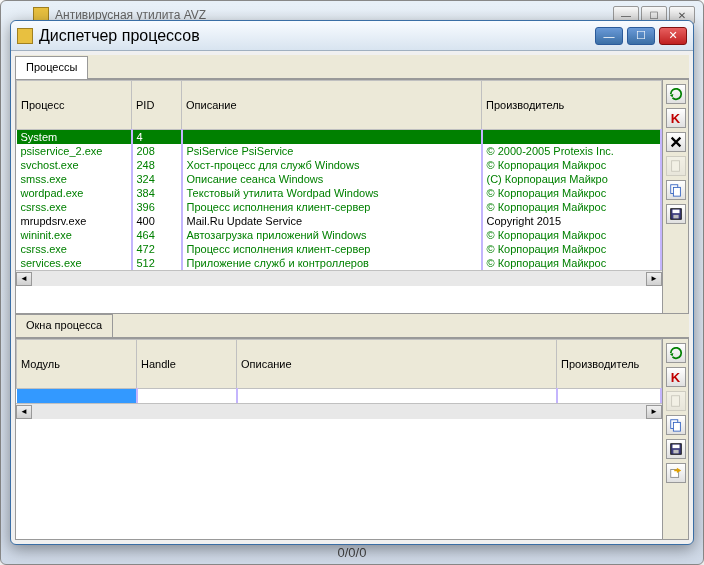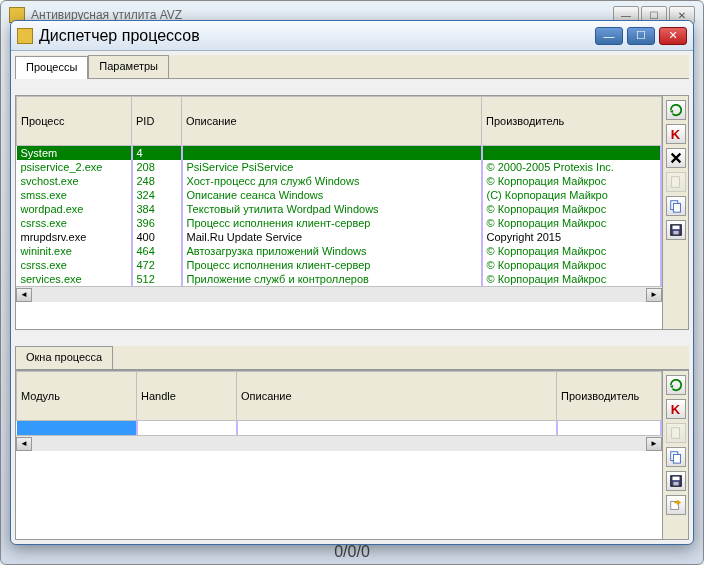--- a/index.html
+++ b/index.html
@@ -1,33 +1,33 @@
 <!DOCTYPE html>
 <html><head>
 <meta charset="utf-8">
 <style>
 * { box-sizing: border-box; margin: 0; padding: 0; }
 body { font-family: Tahoma, sans-serif; font-size: 11px; background: #fff; width: 704px; height: 565px; overflow: hidden; }
 
 .parent-window { position: absolute; top: 0; left: 0; width: 704px; height: 565px; background: linear-gradient(#e8f0f8,#d0dae8); border: 1px solid #888; border-radius: 6px; box-shadow: 0 2px 8px rgba(0,0,0,0.2); }
-.parent-title { height: 28px; display: flex; align-items: center; padding: 8px 8px; color: #666; font-size: 12px; }
+.parent-title { height: 28px; display: flex; align-items: center; padding: 8px 8px; color: #666; font-size: 12px; margin-left: 24px; }
 .parent-title .ico { width: 16px; height: 16px; margin-right: 6px; background: #e8c040; border: 1px solid #a08020; }
 .parent-title .ctrls { margin-left: auto; display: flex; gap: 2px; }
 .parent-title .wbtn { width: 26px; height: 18px; background: linear-gradient(#f8f8f8,#d8d8d8); border: 1px solid #999; border-radius: 2px; display:flex;align-items:center;justify-content:center;font-size:10px;color:#555;}
 
 .child-window { position: absolute; top: 20px; left: 10px; width: 684px; height: 525px; background: #f0f0f0; border: 1px solid #3a6ea5; border-radius: 6px; box-shadow: 0 4px 16px rgba(0,0,0,0.4); display: flex; flex-direction: column; }
 .child-titlebar { height: 30px; background: linear-gradient(#f8fbff,#d8e4f0); border-bottom: 1px solid #a0b0c0; display: flex; align-items: center; padding: 0 6px; border-radius: 6px 6px 0 0; }
 .child-titlebar .ico { width: 16px; height: 16px; margin-right: 6px; background: #e8c040; border: 1px solid #a08020; }
 .child-titlebar .title { font-size: 16px; color: #000; }
 .child-titlebar .ctrls { margin-left: auto; display: flex; gap: 4px; }
 .wbtn2 { width: 28px; height: 18px; border-radius: 3px; display:flex;align-items:center;justify-content:center;font-size:11px;color:#fff;border:1px solid #2a5a9a;}
 .wbtn2.min,.wbtn2.max{background:linear-gradient(#6a9ad8,#3a6ea5);}
 .wbtn2.close{background:linear-gradient(#e86060,#c02020);border-color:#801010;}
 
-.content { flex: 1; padding: 4px; display: flex; flex-direction: column; gap: 16px; overflow: hidden; }
+.content { flex: 1; padding: 4px; display: flex; flex-direction: column; gap: 0; overflow: hidden; }
 
 .tabs { display: flex; height: 24px; border-bottom: 1px solid #999; background:#ece9d8;}
 .tab { padding: 4px 10px; border: 1px solid #999; border-bottom: none; background: #ece9d8; margin-right: 0px; font-size: 11px; cursor: default; }
 .tab.active { background: #fff; position: relative; top: 1px; }
 
 .panel { background: #fff; border: 1px solid #999; display: flex; overflow: hidden; }
 .panel.top { height: 235px; }
 .panel.bottom { flex: 1; }
 
 .table-wrap { flex: 1; overflow: auto; position: relative; }
@@ -41,21 +41,21 @@
 
 .sidebar { width: 26px; background: #ece9d8; border-left: 1px solid #999; display: flex; flex-direction: column; align-items: center; padding-top: 4px; gap: 4px; }
 .sbtn { width: 20px; height: 20px; border: 1px solid #999; background: linear-gradient(#fff,#e0e0e0); display:flex;align-items:center;justify-content:center;font-size:11px;cursor:default;}
 .sbtn.dim { opacity: 0.35; }
 .sbtn svg { width: 14px; height: 14px; }
 
 .hscroll { height: 16px; background: #e8e8e8; border-top: 1px solid #c0c0c0; display:flex;align-items:center;}
 .hscroll .arrow{width:16px;height:14px;background:linear-gradient(#f0f0f0,#d0d0d0);border:1px solid #999;display:flex;align-items:center;justify-content:center;font-size:8px;}
 .hscroll .track{flex:1;}
 
-.status { height: 20px; display:flex;align-items:center;justify-content:center;font-size:16px;color:#444;}
+.status { height: 20px; display:flex;align-items:center;justify-content:center;font-size:13px;color:#444;}
 
 
 .sub-section { display:flex; flex-direction:column; flex:1; overflow:hidden; }
 </style>
 </head>
 <body>
 
 <div class="parent-window">
   <div class="parent-title">
     <div class="ico"></div>
@@ -79,21 +79,20 @@
       <div class="wbtn2 min">—</div>
       <div class="wbtn2 max">☐</div>
       <div class="wbtn2 close">✕</div>
     </div>
   </div>
 
   <div class="content">
 
     <div class="tabs" id="top-tabs">
         <div class="tab active">Процессы</div>
-        <div class="tab">Параметры</div>
       </div>
 
     <div class="panel top">
       <div class="table-wrap">
         <table>
           <colgroup>
               <col style="width:115px">
               <col style="width:50px">
               <col style="width:300px">
               <col>

